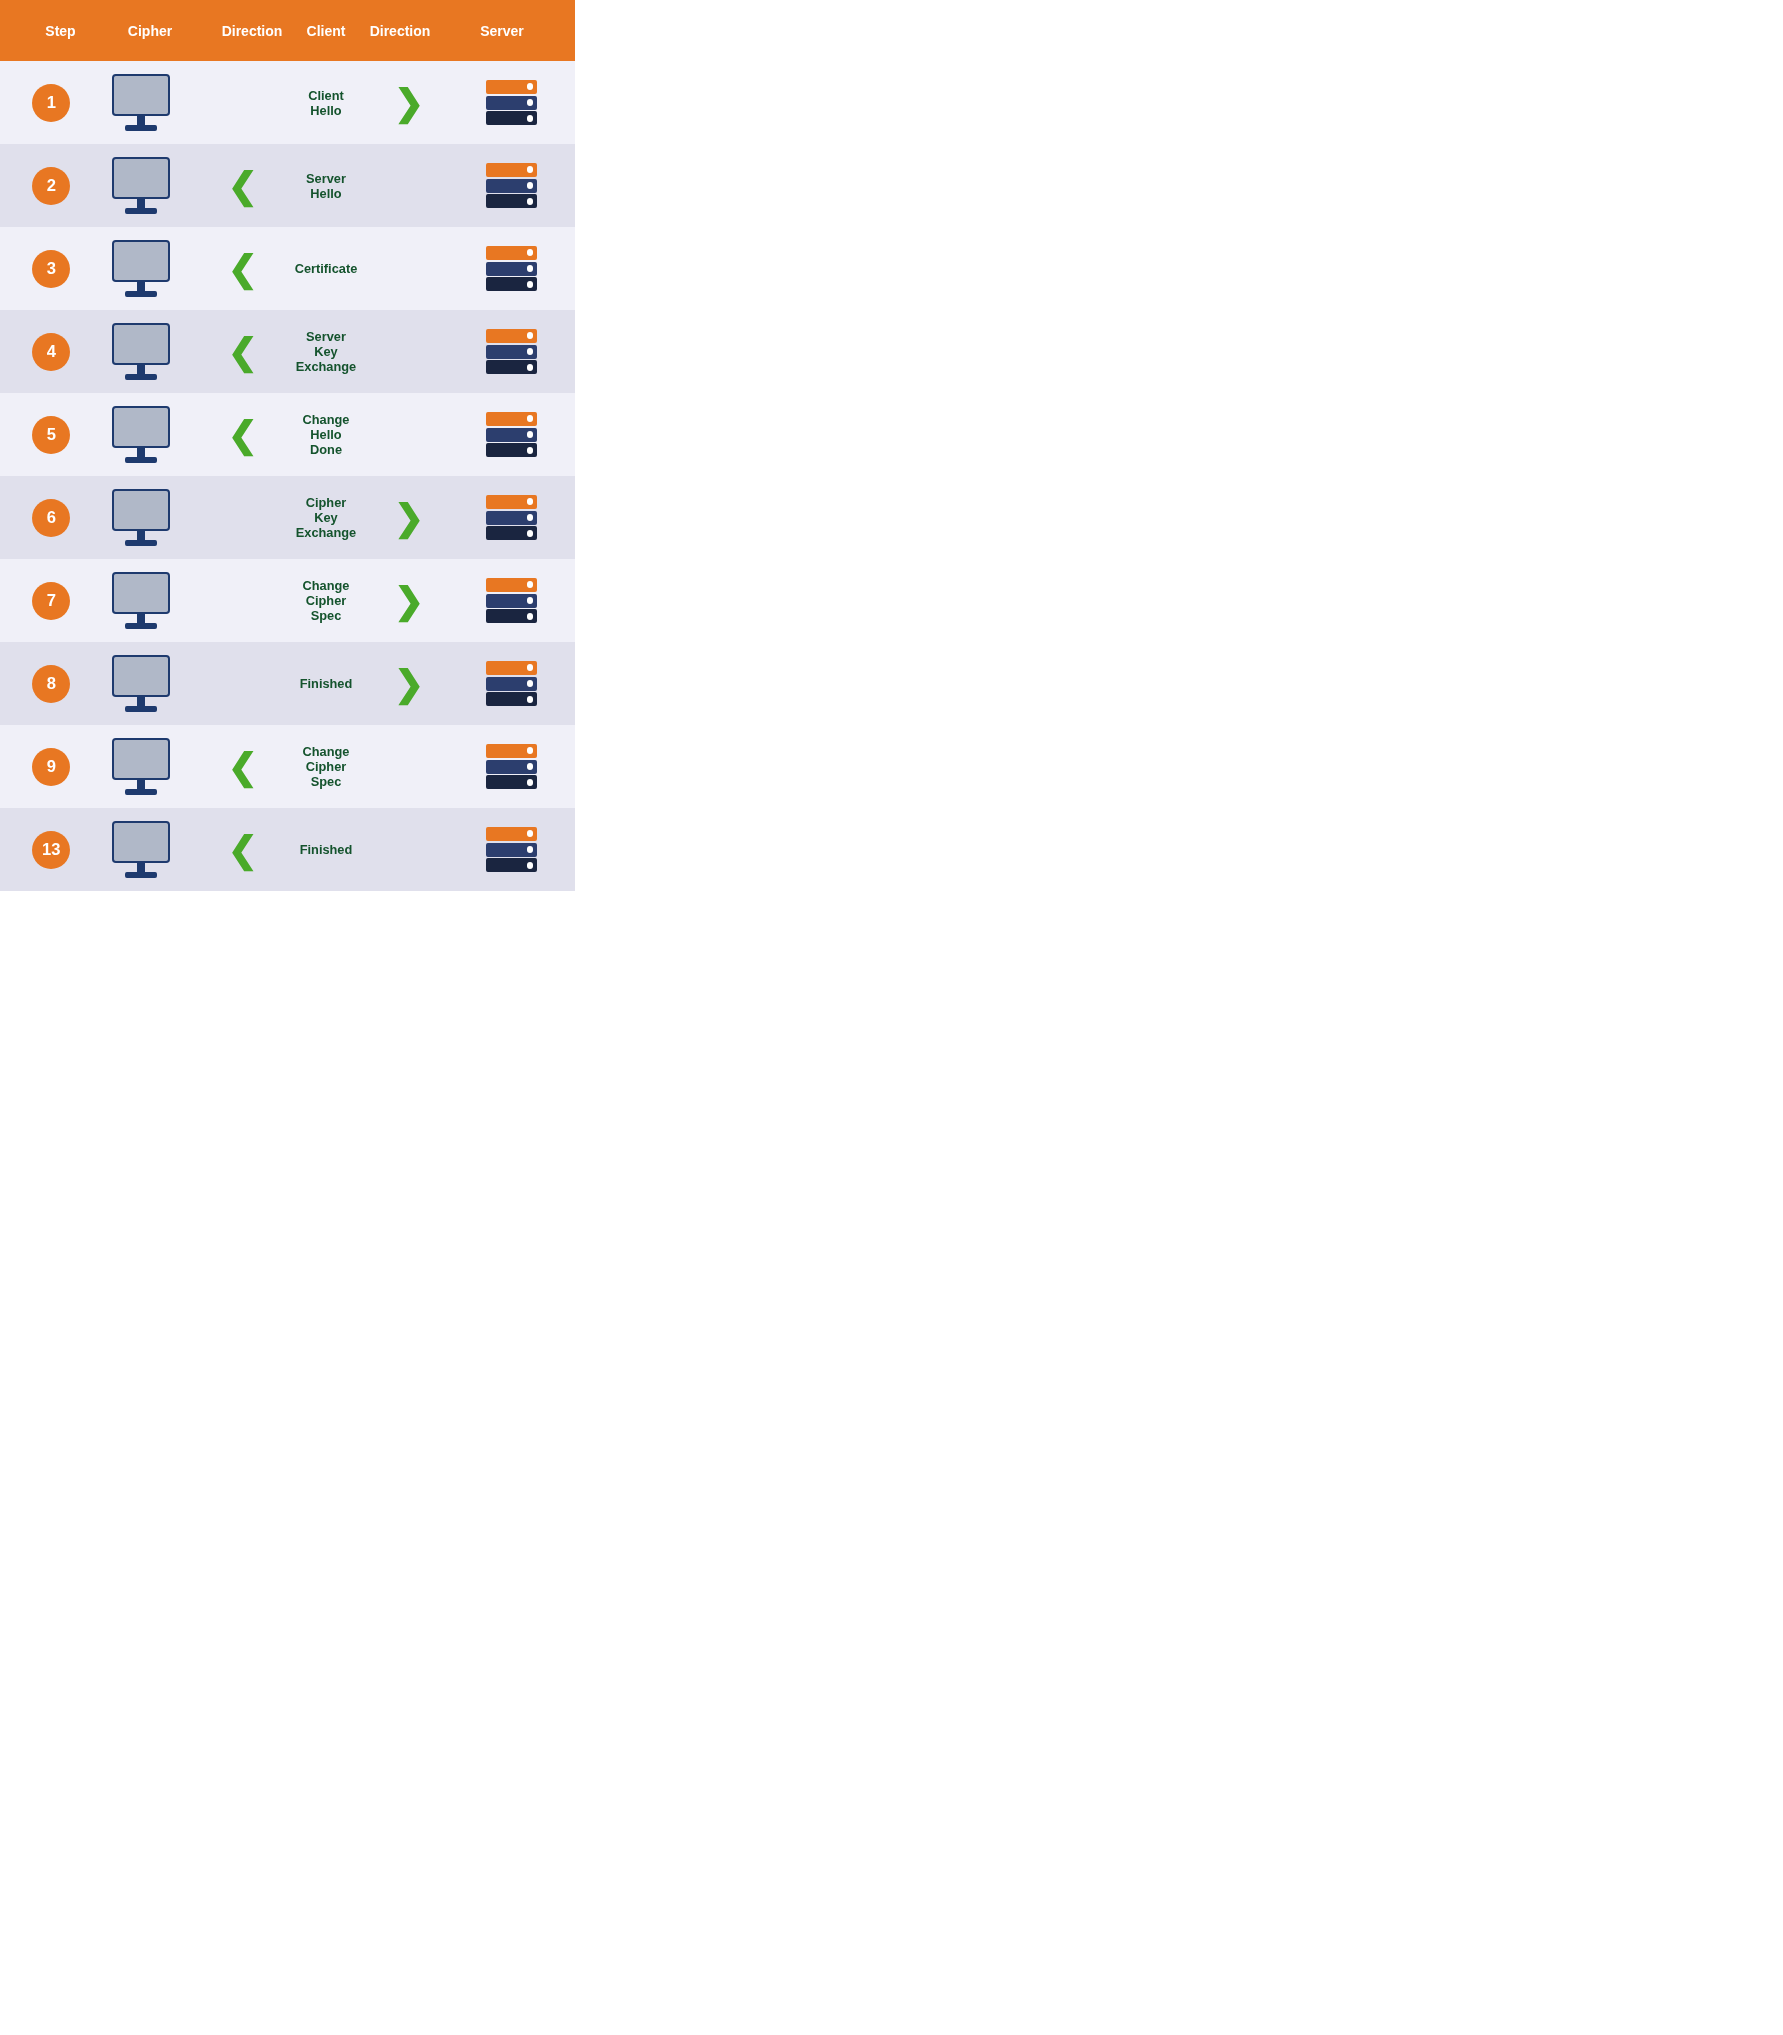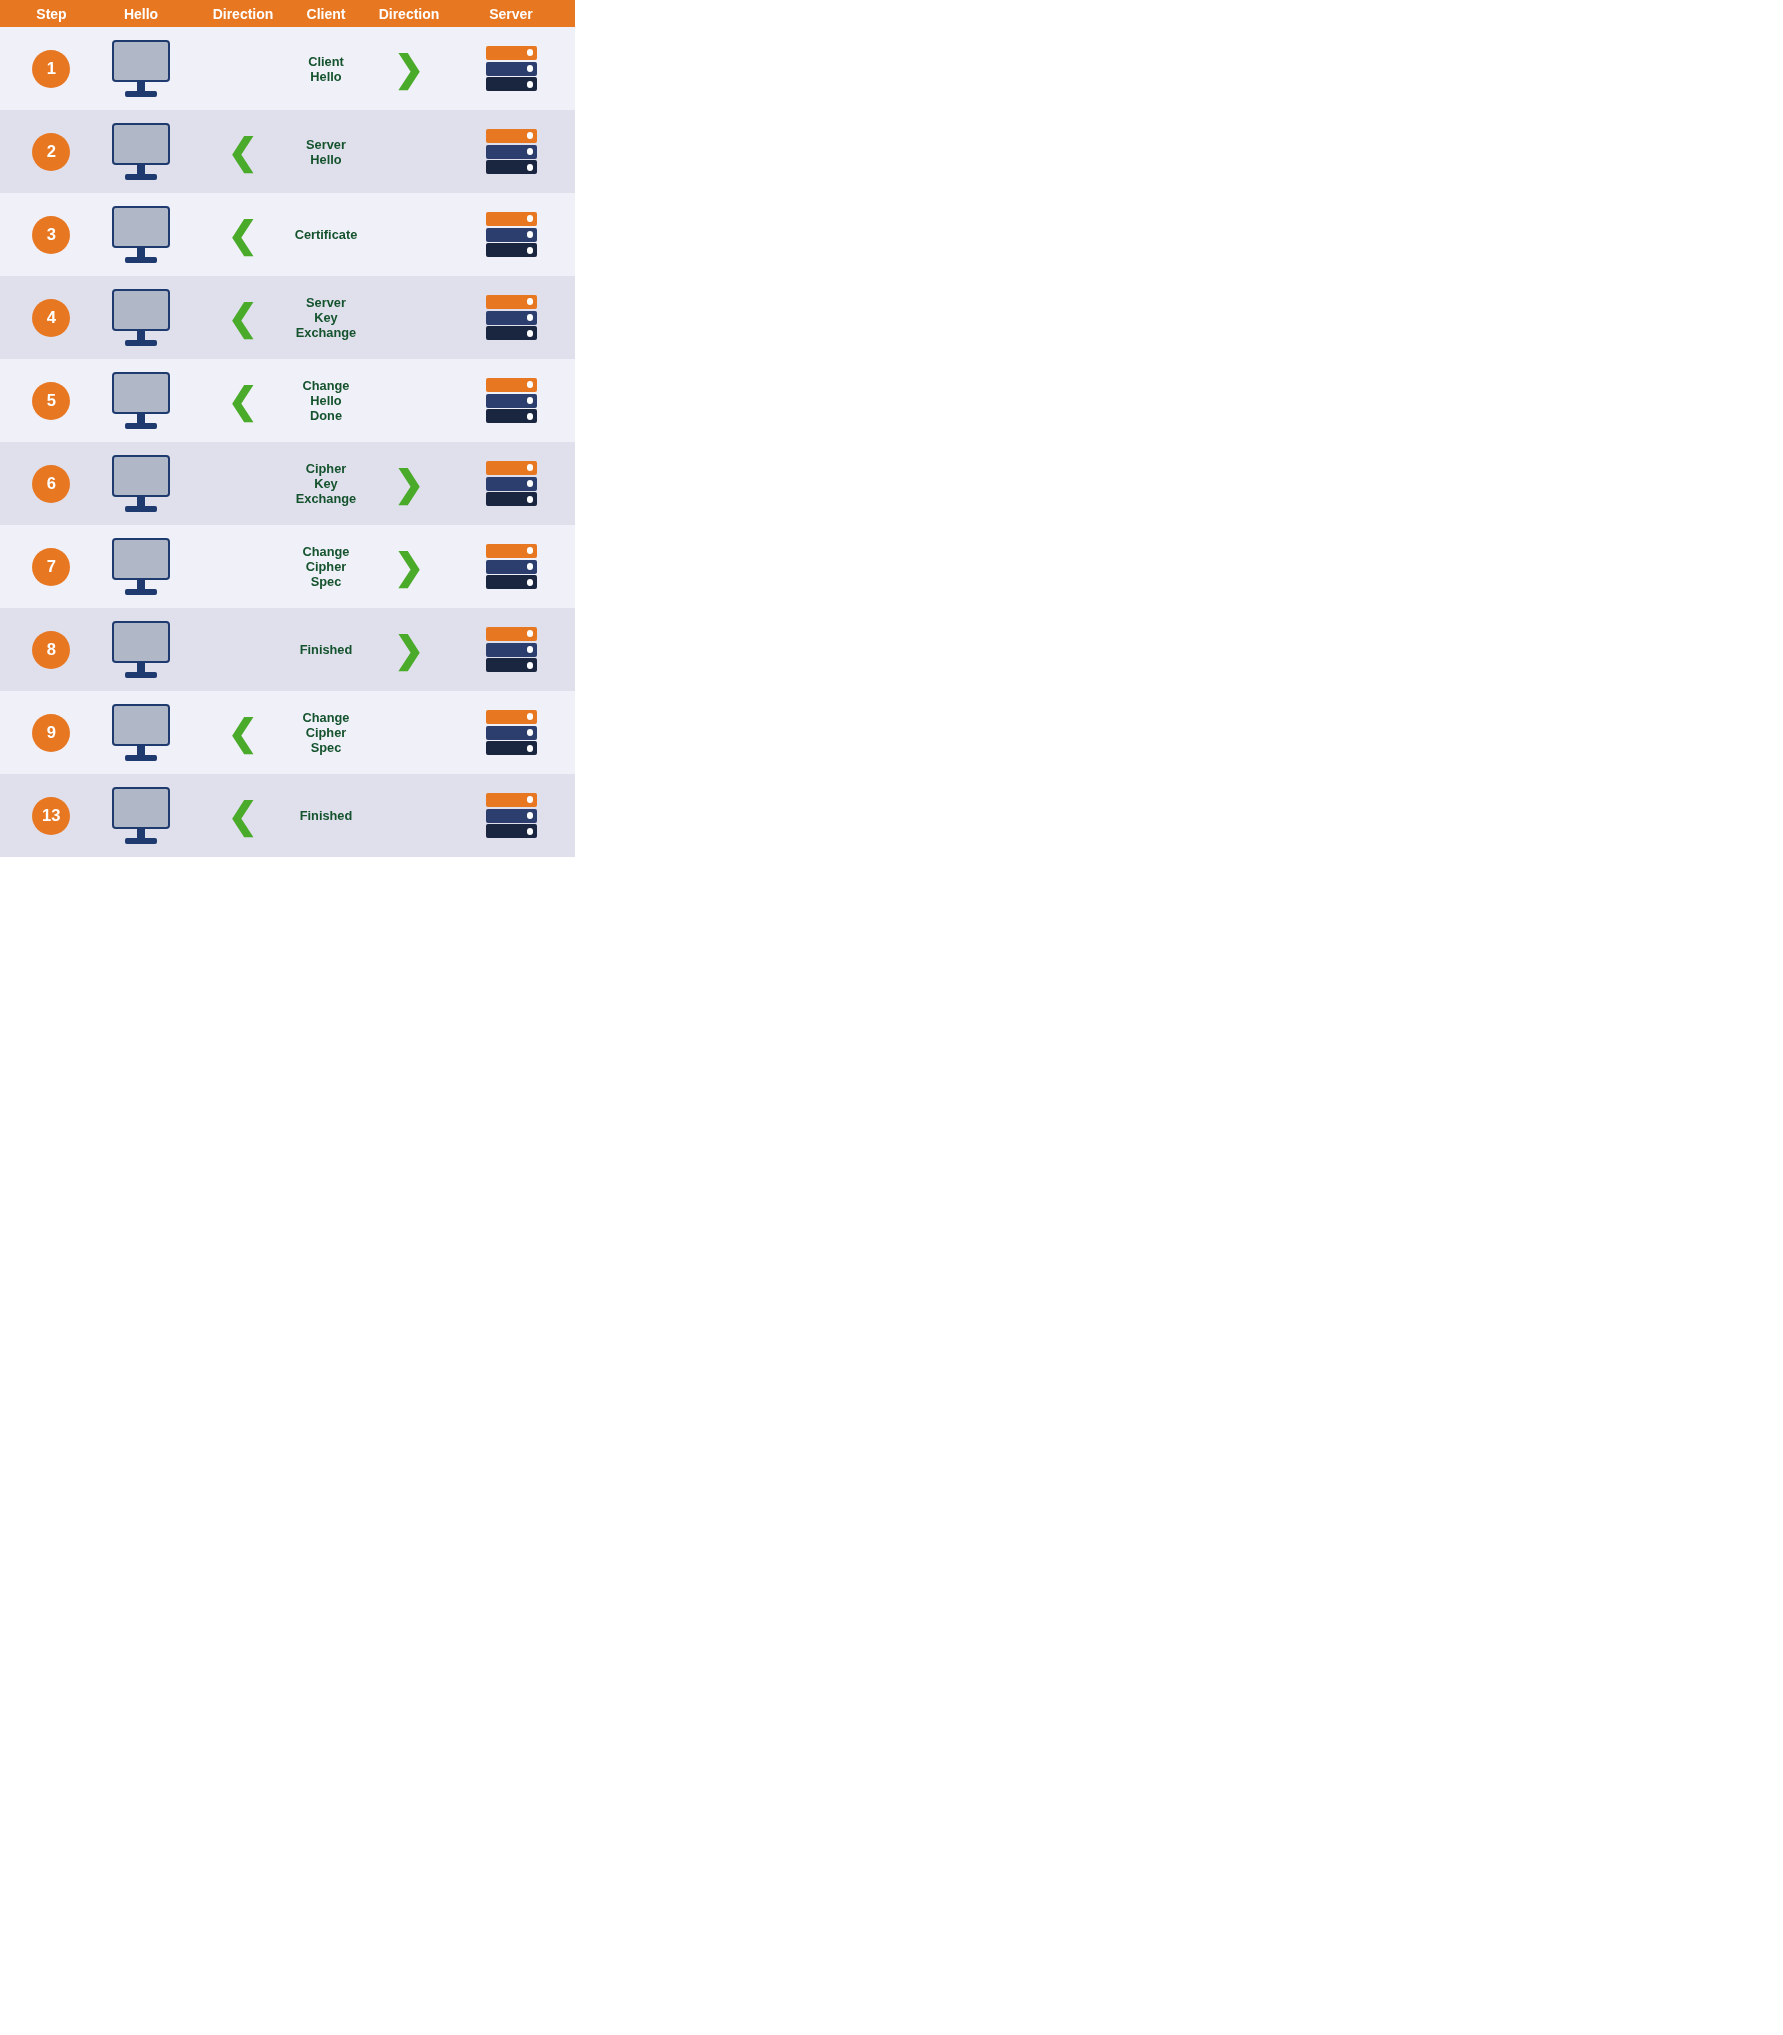--- a/index.html
+++ b/index.html
@@ -7,22 +7,22 @@
       font-family: Arial, sans-serif;
       background: #fff;
       width: 575px;
     }
 
     .header {
       background: #E87722;
       display: grid;
       grid-template-columns: 77px 102px 102px 1fr 102px 102px;
       align-items: center;
-      padding: 0 13px;
-      height: 27px;
+      padding: 0 22px;
+      height: 61px;
     }
 
     .header-cell {
       text-align: center;
       color: #fff;
       font-weight: bold;
       font-size: 14px;
     }
 
     .row {
@@ -140,21 +140,21 @@
       height: 6.4px;
       border-radius: 50%;
       background: #fff;
     }
   </style>
 </head>
 <body>
 
 <div class="header">
   <div class="header-cell">Step</div>
-  <div class="header-cell">Hello</div>
+  <div class="header-cell">Cipher</div>
   <div class="header-cell">Direction</div>
   <div class="header-cell">Client</div>
   <div class="header-cell">Direction</div>
   <div class="header-cell">Server</div>
 </div>
 
 <div id="rows-container">
     <div class="row">
       <div class="col-center">
         <div class="step-badge">1</div>

